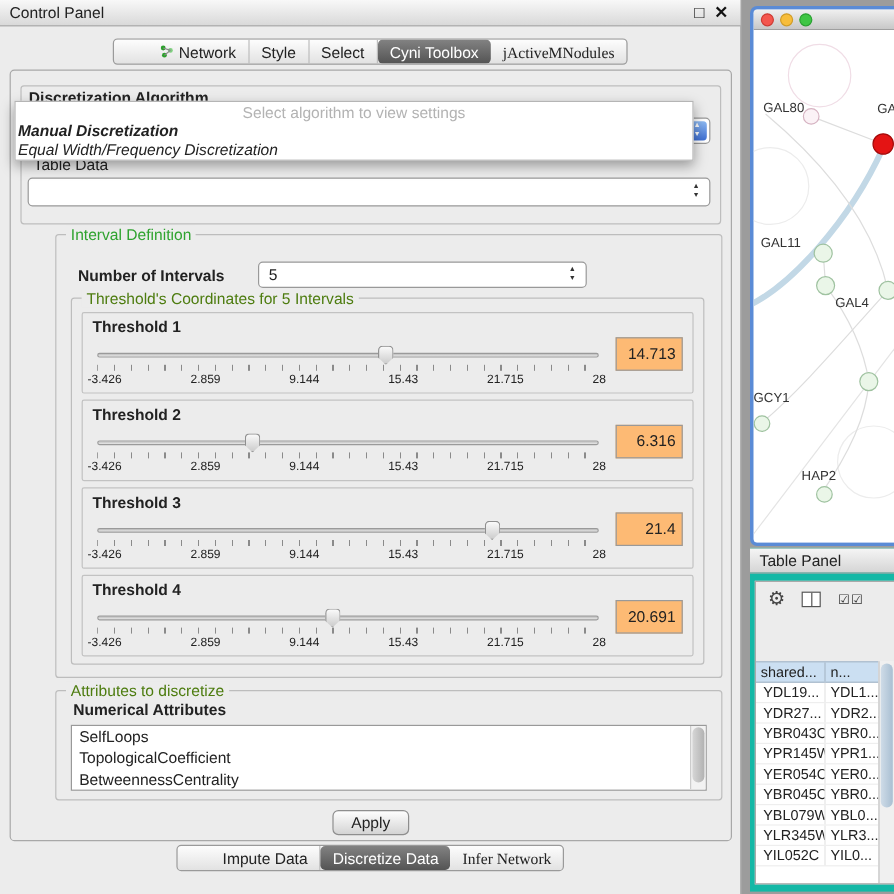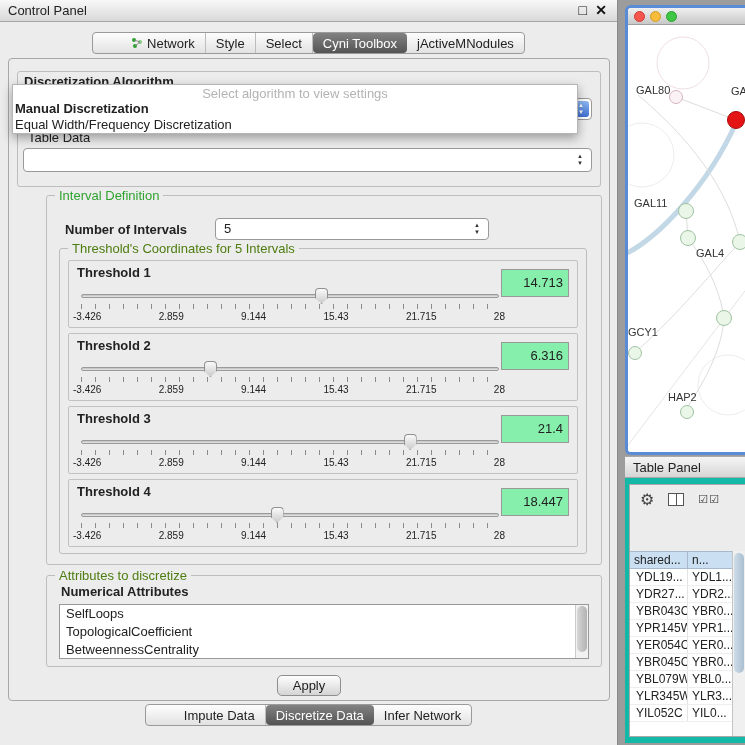--- a/index.html
+++ b/index.html
@@ -12,61 +12,61 @@
   .win-btn { position:absolute; top:0; font-size:14px; line-height:21px; color:#111; cursor:default; }
   #btn-min { right:30px; }
   #btn-close { right:10px; font-weight:bold; }
 
   
   .tabrow { position:absolute; left:0; right:0; display:flex; justify-content:center; }
   #top-tabs { top:32px; }
   #bottom-tabs { top:704px; }
   .tabgroup { display:inline-flex; border:1px solid #9a9a9a; border-radius:4px; background:linear-gradient(#fdfdfd,#e2e2e2); height:22px; overflow:hidden;padding-left:28px; }
   .tab { padding:0 10px; line-height:21px; font-size:13px; color:#222; border-right:1px solid #bdbdbd; display:flex; align-items:center; gap:4px; white-space:nowrap; }
-  .tab:last-child { border-right:none; }
+  .tab:last-child { border-right:none;font-family:Liberation Serif, serif; }
   .tab.selected { background:linear-gradient(#828282,#545454); color:#fff; border-radius:4px; border-right:none; }
 
   
   #main-panel { position:absolute; left:8px; top:58px; width:602px; height:643px; border:1px solid #a8a8a8; border-radius:4px; background:#ececec; }
 
   
   #algo-group { position:absolute; left:8px; top:12px; width:584px; height:116px; border:1px solid #bdbdbd; border-radius:3px; }
   #algo-title { position:absolute; left:6px; top:2px; font-size:13px; font-weight:bold; }
   #algo-combo { position:absolute; left:5px; top:26px; right:8px; height:22px; background:#fff; border:1px solid #999; border-radius:4px; }
   .stepper-blue { position:absolute; right:2px; top:2px; bottom:2px; width:16px; border-radius:3px; background:linear-gradient(#8db9f2,#3f6fd2); display:flex; flex-direction:column; align-items:center; justify-content:center; color:#fff; }
   .stepper-plain { position:absolute; right:4px; top:0; bottom:0; width:14px; display:flex; flex-direction:column; align-items:center; justify-content:center; color:#333; }
   .stp { font-size:6px; line-height:7px; }
   #td-label { position:absolute; left:10px; top:58px; font-size:13px; }
   #td-combo { position:absolute; left:5px; top:76px; right:8px; height:24px; background:#fff; border:1px solid #999; border-radius:4px; font-size:13px; line-height:22px; padding-left:8px; }
 
   
   #algo-overlay { position:absolute; left:3px; top:25px; width:566px; height:50px; background:#fff; border:1px solid #b5b5b5; box-shadow:0 4px 10px rgba(0,0,0,.35); z-index:10; }
   #overlay-header { text-align:center; color:#b3b3b3; font-size:13px; padding-top:1px; }
-  .overlay-item { font-size:13px; padding:0 2px; line-height:16px; }
+  .overlay-item { font-size:13px; padding:0 2px; line-height:16px;font-style:italic; }
   .overlay-item.bold { font-weight:bold; }
 
   
   .groupbox { position:absolute; border:1px solid #bdbdbd; border-radius:3px; }
   .group-title { position:absolute; top:-8px; left:8px; background:#ececec; padding:0 4px; font-size:13px; }
   .gt-green { color:#2fa32f; }
   .gt-blue { color:#4d7c0f; }
 
   #interval-group { left:37px; top:136px; width:556px; height:370px; }
   #num-label { position:absolute; left:18px; top:26px; font-size:13px; font-weight:bold; }
   #num-combo { position:absolute; left:168px; top:22px; width:274px; height:22px; background:#fff; border:1px solid #999; border-radius:4px; font-size:13px; line-height:20px; padding-left:8px; }
 
   #thr-group { left:12px; top:52px; width:528px; height:306px; display:flex; flex-direction:column; gap:5px; padding:11px 8px 8px 8px; }
   .sl-panel { position:relative; border:1px solid #c2c2c2; border-radius:2px; background:#ececec; height:68px; flex:0 0 68px; }
   .sl-label { position:absolute; left:8px; top:4px; font-size:13px; font-weight:bold; }
   .sl-zone { position:absolute; left:12px; right:78px; top:26px; height:38px; }
   .sl-track { position:absolute; left:0; right:0; top:7px; height:4px; background:linear-gradient(#bfbfbf,#e8e8e8); border:1px solid #9a9a9a; border-radius:2px; }
   .sl-thumb { position:absolute; top:-7px; width:13px; height:16px; margin-left:-7px; background:linear-gradient(#fdfdfd,#c9c9c9); box-shadow:inset 0 0 0 1px #8f8f8f; border-radius:4px 4px 0 0; clip-path:polygon(0 0,100% 0,100% 62%,50% 100%,0 62%); }
   .sl-ticks { position:absolute; left:0; right:0; top:17px; height:5px; background:repeating-linear-gradient(90deg,#8a8a8a 0 1px,transparent 1px 14px); }
   .sl-ticklabels { position:absolute; left:-8px; right:-6px; top:24px; display:flex; justify-content:space-between; font-size:10px; color:#222; }
-  .sl-value { position:absolute; right:8px; top:8px; width:68px; height:28px; background:#86efac; border:1px solid #999; font-size:13px; line-height:26px; text-align:right; padding-right:5px; }
+  .sl-value { position:absolute; right:8px; top:20px; width:56px; height:28px; background:#fdba74; border:1px solid #999; font-size:13px; line-height:26px; text-align:right; padding-right:5px; }
 
   #attr-group { left:37px; top:516px; width:556px; height:92px; }
   #attr-subtitle { position:absolute; left:14px; top:8px; font-size:13px; font-weight:bold; }
   #attr-list { position:absolute; left:12px; right:12px; top:28px; bottom:7px; background:#fff; border:1px solid #999; overflow:hidden; }
   .attr-item { font-size:13px; line-height:18px; padding-left:6px; }
   .vscroll { position:absolute; right:0; top:0; bottom:0; width:13px; background:#f2f2f2; border-left:1px solid #ccc; }
   .vthumb { position:absolute; right:1px; width:10px; border-radius:5px; background:linear-gradient(90deg,#d6d6d6,#b2b2b2); }
   #attr-list .vthumb { top:1px; height:46px; }
 
   #apply-btn { position:absolute; left:50%; transform:translateX(-50%); top:616px; width:64px; height:21px; border:1px solid #8e8e8e; border-radius:5px; background:linear-gradient(#fefefe,#d4d4d4); font-size:13px; text-align:center; line-height:19px; }
@@ -246,21 +246,21 @@
             <div class="sl-ticks"></div>
             <div class="sl-ticklabels">
               <span>-3.426</span>
                 <span>2.859</span>
                 <span>9.144</span>
                 <span>15.43</span>
                 <span>21.715</span>
                 <span>28</span>
             </div>
           </div>
-          <div class="sl-value">18.447</div>
+          <div class="sl-value">20.691</div>
         </div>
 
       </div>
     </div>
 
     <div id="attr-group" class="groupbox">
       <span class="group-title gt-blue">Attributes to discretize</span>
       <div id="attr-subtitle">Numerical Attributes</div>
       <div id="attr-list">
         <div class="attr-item">SelfLoops</div>

